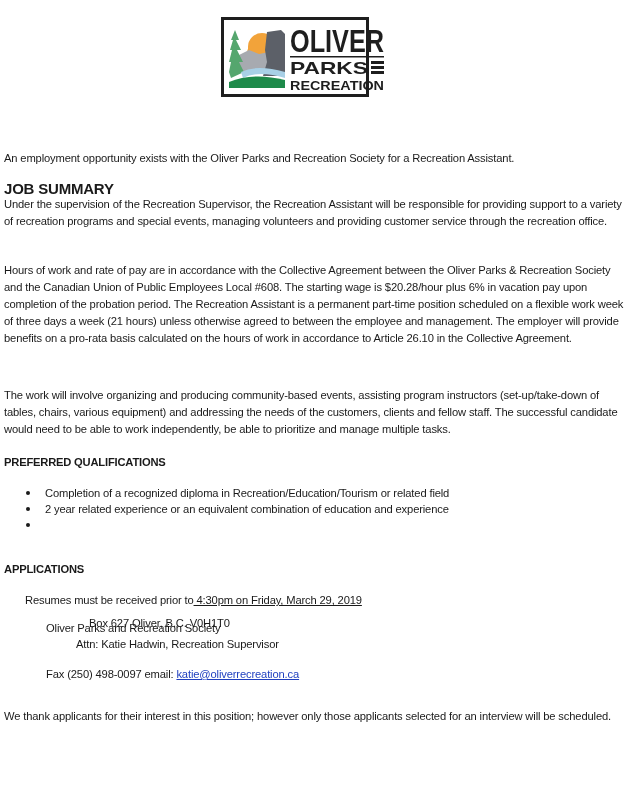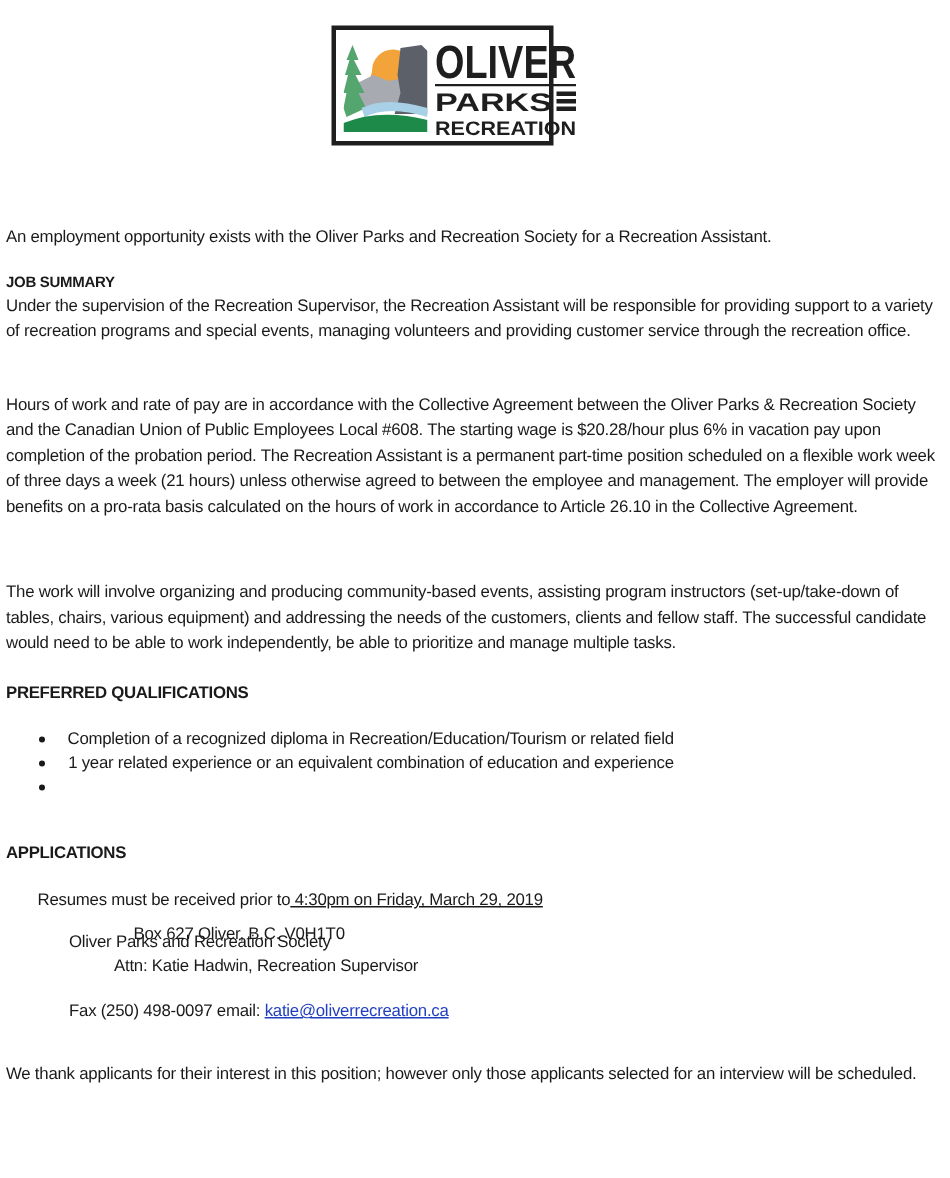--- a/index.html
+++ b/index.html
@@ -56,21 +56,20 @@
       line-height: 17px;
       letter-spacing: -0.2px;
     }
     .bullets {
       position: absolute;
       left: 24px;
       top: 485px;
       margin: 0;
       padding: 0;
       list-style: none;
-      text-align: right;
     }
     .bullets li {
       position: relative;
       padding-left: 21px;
       line-height: 16px;
       letter-spacing: -0.15px;
     }
     .bullets li .dot {
       position: absolute;
       left: 2px;
@@ -110,34 +109,34 @@
     <text x="0" y="50" font-family="Liberation Sans, sans-serif" font-weight="bold" font-size="17" textLength="78" lengthAdjust="spacingAndGlyphs" fill="#1e1e1e">PARKS</text>
     <rect x="81" y="37" width="13" height="3" fill="#1e1e1e"></rect>
     <rect x="81" y="42" width="13" height="3" fill="#1e1e1e"></rect>
     <rect x="81" y="47" width="13" height="3" fill="#1e1e1e"></rect>
     <text x="0" y="66" font-family="Liberation Sans, sans-serif" font-weight="bold" font-size="13" textLength="94" lengthAdjust="spacingAndGlyphs" fill="#1e1e1e">RECREATION</text>
   </svg>
 </div>
 
 <p class="p" style="top:150px;">An employment opportunity exists with the Oliver Parks and Recreation Society for a Recreation Assistant.</p>
 
-<h2 class="h" style="top:180px; font-size:10px;">JOB SUMMARY</h2>
+<h2 class="h" style="top:180px; font-size:15px;">JOB SUMMARY</h2>
 <p class="p" style="top:196px;">Under the supervision of the Recreation Supervisor, the Recreation Assistant will be responsible for providing support to a variety of recreation programs and special events, managing volunteers and providing customer service through the recreation office.</p>
 <p class="p" style="top:262px;">Hours of work and rate of pay are in accordance with the Collective Agreement between the Oliver Parks &amp; Recreation Society and the Canadian Union of Public Employees Local #608.  The starting wage is $20.28/hour plus 6% in vacation pay upon completion of the probation period. The Recreation Assistant is a permanent part-time position scheduled on a flexible work week of three days a week (21 hours) unless otherwise agreed to between the employee and management. The employer will provide benefits on a pro-rata basis calculated on the hours of work in accordance to Article 26.10 in the Collective Agreement.</p>
 <p class="p" style="top:387px;">The work will involve organizing and producing community-based events, assisting program instructors (set-up/take-down of tables, chairs, various equipment) and addressing the needs of the customers, clients and fellow staff. The successful candidate would need to be able to work independently, be able to prioritize and manage multiple tasks.</p>
 
 <h2 class="h" style="top:454px; font-size:11.2px;">PREFERRED QUALIFICATIONS</h2>
 <ul class="bullets">
   <li>
     <span class="dot"></span>
     <span>Completion of a recognized diploma in Recreation/Education/Tourism or related field</span>
   </li>
   <li>
     <span class="dot"></span>
-    <span>1 year related experience or an equivalent combination of education and experience</span>
+    <span>2 year related experience or an equivalent combination of education and experience</span>
   </li>
   <li>
     <span class="dot"></span>
   </li>
 </ul>
 
 <h2 class="h" style="top:561px; font-size:11.2px;">APPLICATIONS</h2>
 <p class="p indent1" style="top:592px; width:600px;">
   <span>Resumes must be received prior to</span><span class="underline"> 4:30pm on Friday, March 29, 2019</span>
 </p>

